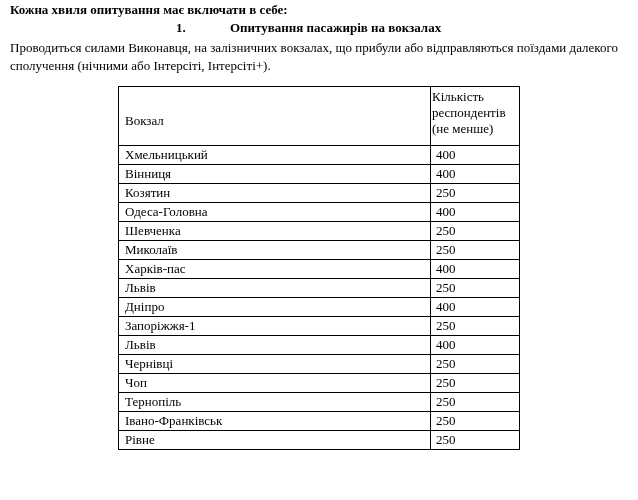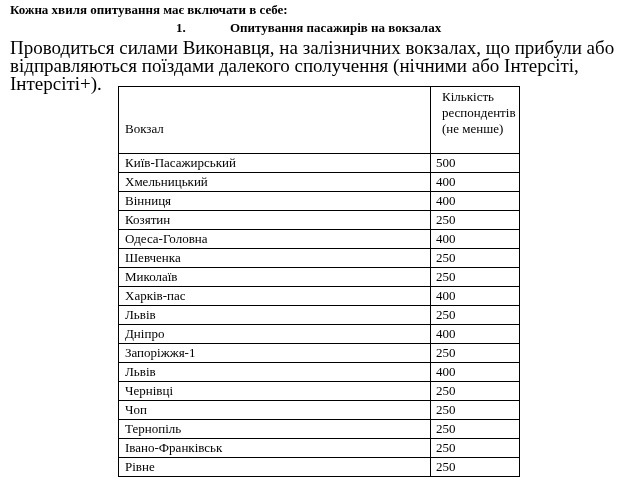--- a/index.html
+++ b/index.html
@@ -44,21 +44,21 @@
     width: 185px;
     text-align: left;
     padding-left: 176px;
     box-sizing: border-box;
   }
   .numbered-heading .htext {
     display: inline-block;
     padding-left: 45px;
   }
   .body-par {
-    font-size: 19px;
+    font-size: 13px;
     line-height: 18px;
     margin: 0;
     padding: 3px 8px 0 10px;
     text-align: left;
   }
   .table-wrap {
     position: absolute;
     left: 118px;
     top: 86px;
     width: 401px;
@@ -78,25 +78,25 @@
     vertical-align: top;
     font-weight: normal;
     text-align: left;
     line-height: 17px;
   }
   table.survey-table thead th {
     height: 50px;
     vertical-align: middle;
   }
   table.survey-table thead th.h-station {
-    padding: 16px 0 0 6px;
+    padding: 8px 0 0 6px;
     vertical-align: middle;
   }
   table.survey-table thead th.h-count {
-    padding: 2px 0 0 11px;
+    padding: 2px 0 0 1px;
     vertical-align: top;
     line-height: 16px;
   }
   table.survey-table tbody td {
     height: 18px;
     padding: 0 0 0 6px;
   }
   table.survey-table tbody td.cnt {
     padding-left: 5px;
   }
@@ -127,24 +127,20 @@
           <th class="h-station">Вокзал</th>
           <th class="h-count">
             <span class="hdr-line">Кількість</span>
             <span class="hdr-line">респондентів</span>
             <span class="hdr-line">(не менше)</span>
           </th>
         </tr>
       </thead>
       <tbody id="table-body">
           <tr>
-            <td class="stn">Київ-Пасажирський</td>
-            <td class="cnt">500</td>
-          </tr>
-          <tr>
             <td class="stn">Хмельницький</td>
             <td class="cnt">400</td>
           </tr>
           <tr>
             <td class="stn">Вінниця</td>
             <td class="cnt">400</td>
           </tr>
           <tr>
             <td class="stn">Козятин</td>
             <td class="cnt">250</td>

